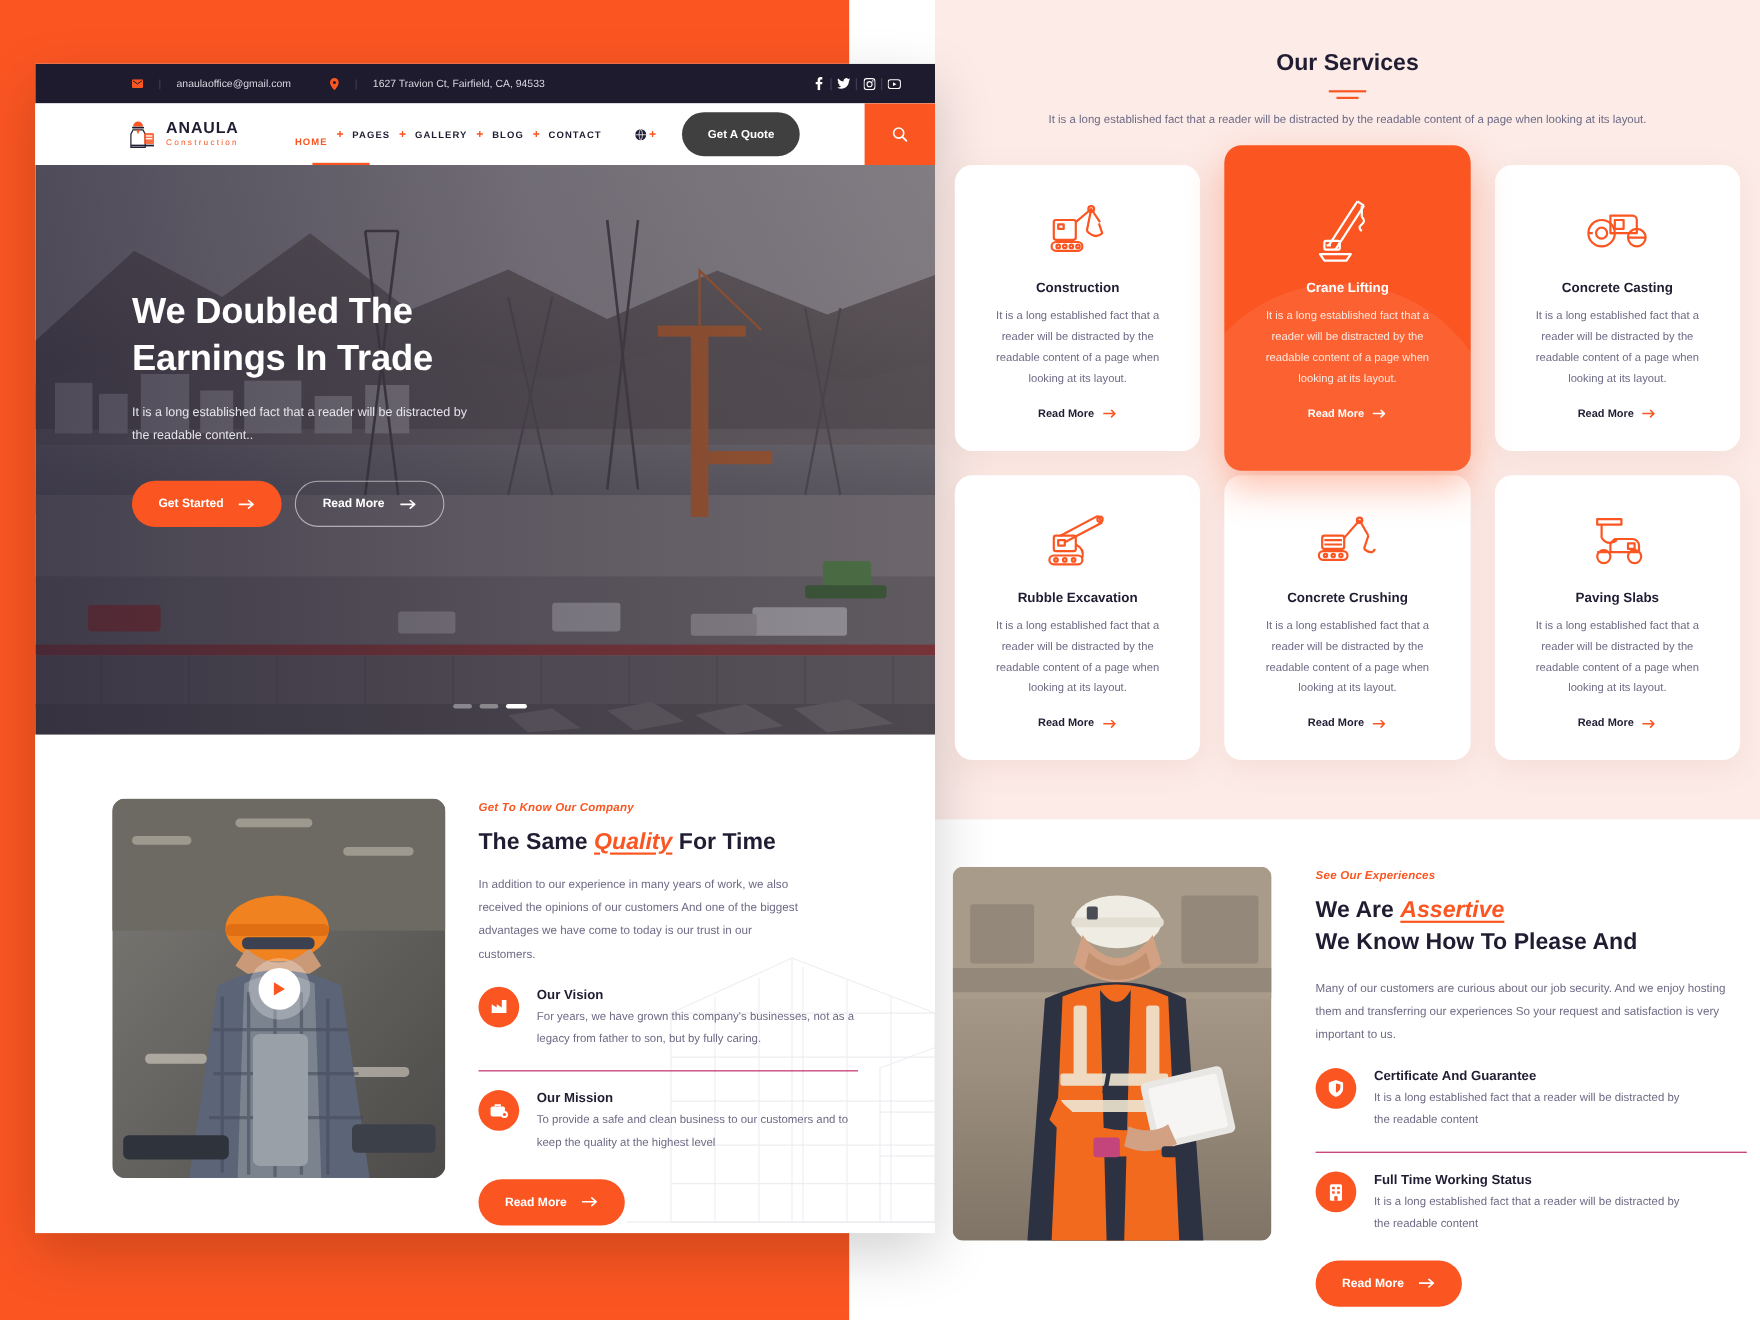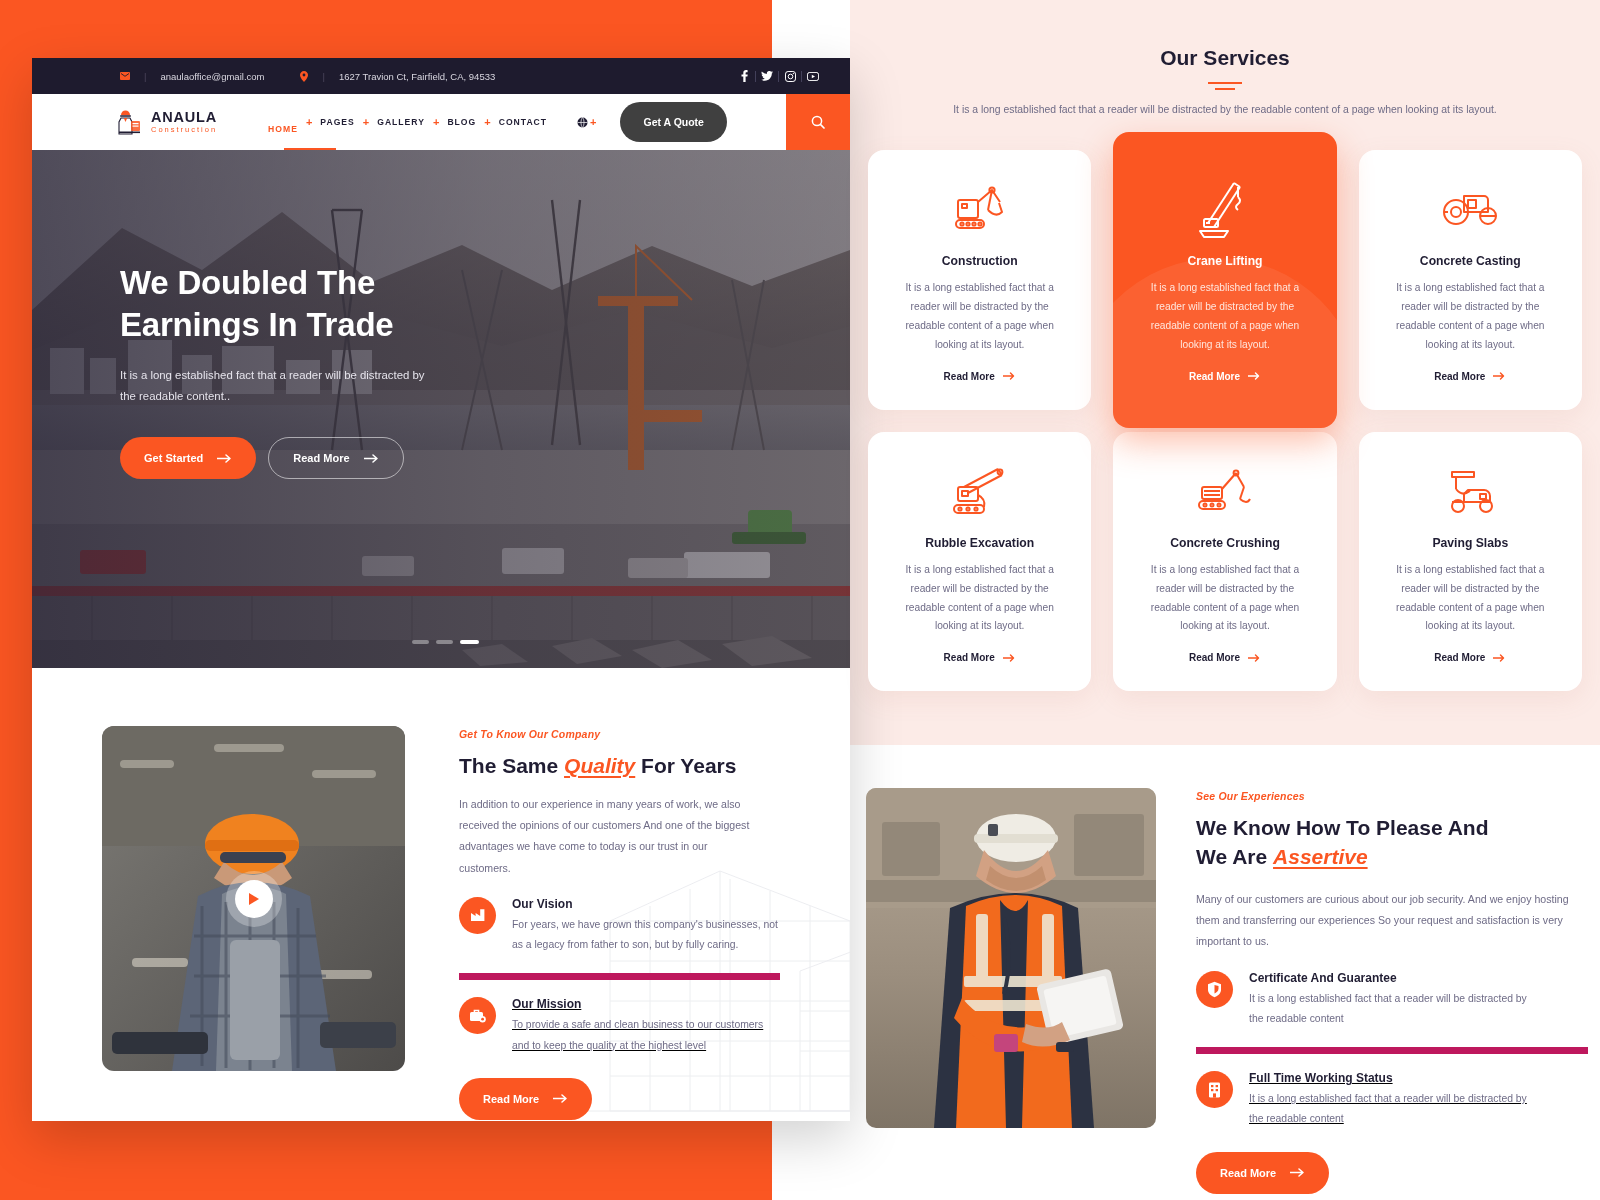--- a/index.html
+++ b/index.html
@@ -93,27 +93,27 @@
   .about { position: relative; padding: 58px 0 0 0; height: 453px; background: #fff; overflow: hidden; }
   .blueprint { position: absolute; right: -40px; bottom: -20px; opacity: .16; }
   .about-inner { display: flex; gap: 30px; padding: 0 70px; position: relative; z-index: 2; }
   .about-media { position: relative; width: 303px; height: 345px; border-radius: 12px; overflow: hidden; flex: none; }
   .play {
     position: absolute; left: 50%; top: 50%; transform: translate(-50%,-50%);
     width: 38px; height: 38px; border-radius: 50%; background: #fff; display: flex;
     align-items: center; justify-content: center; cursor: pointer;
     box-shadow: 0 0 0 9px rgba(255,255,255,.28);
   }
-  .about-body { flex: 1; padding-top: 2px; margin-left: 24px; }
+  .about-body { flex: 1; padding-top: 2px; }
   .eyebrow { color: #fb5622; font-size: 10.5px; font-weight: 700; font-style: italic; letter-spacing: .2px; }
   .sec-title { font-size: 21px; font-weight: 700; color: #201d33; line-height: 1.38; margin-top: 12px; }
   .hl { color: #fb5622; font-style: italic; text-decoration: underline; text-underline-offset: 3px; }
   .sec-desc { color: #6e6b86; font-size: 10.6px; line-height: 2.0; margin-top: 13px; max-width: 300px; }
   .feat { display: flex; gap: 16px; margin-top: 18px; }
-  .feat + .feat { border-top: 7px solid #be185d; padding-top: 17px; text-decoration: underline; }
+  .feat + .feat { border-top: 1px solid #be185d; padding-top: 17px; }
   .feat-ico { width: 37px; height: 37px; border-radius: 50%; background: #fb5622; display: flex; align-items: center; justify-content: center; flex: none; }
   .feat-title { font-size: 12px; font-weight: 700; color: #201d33; }
   .feat-desc { color: #6e6b86; font-size: 10.4px; line-height: 1.95; margin-top: 4px; max-width: 295px; }
   .about-btn { margin-top: 22px; margin-left: 0; }
 
   
   .services { position: absolute; left: 850px; top: 0; width: 750px; padding: 46px 16px 0; }
   .svc-head { text-align: center; }
   .svc-title { font-size: 21px; font-weight: 700; color: #201d33; }
   .svc-rule { width: 34px; height: 0; margin: 12px auto 0; border-top: 2px solid #fb5622; position: relative; }
@@ -444,21 +444,21 @@
                 <path d="M2 1 L12 7 L2 13z" fill="#fb5622"></path>
               </svg>
           </span>
         </div>
       </div>
 
       <div class="about-body">
         <div class="eyebrow">Get To Know Our Company</div>
         <div class="sec-title">
           <div>
-            <span>The Same </span><span class="hl">Quality</span><span> For Years</span>
+            <span>The Same </span><span class="hl">Quality</span><span> For Time</span>
           </div>
         </div>
         <div class="sec-desc">In addition to our experience in many years of work, we also received the opinions of our customers And one of the biggest advantages we have come to today is our trust in our customers.</div>
 
         <div class="feat">
           <span class="feat-ico">
             <svg width="16" height="14" viewBox="0 0 16 14">
                 <path d="M1 13V5l4.6 3V5l4.6 3V1.2h4.2V13z" fill="#fff"></path>
               </svg>
           </span>
@@ -712,24 +712,24 @@
       <path d="M138 130 q10 40 0 76" stroke="#2c3242" stroke-width="4" fill="none"></path>
       <rect x="128" y="246" width="24" height="18" rx="3" fill="#c4457c"></rect>
 
       <rect x="190" y="254" width="18" height="10" rx="3" fill="#2c3242"></rect>
     </svg>
   </div>
 
   <div class="exp-body">
     <div class="eyebrow">See Our Experiences</div>
     <div class="sec-title">
-      <div>We Know How To Please And</div>
       <div>
         <span>We Are </span><span class="hl">Assertive</span>
       </div>
+      <div>We Know How To Please And</div>
     </div>
     <div class="exp-desc">Many of our customers are curious about our job security. And we enjoy hosting them and transferring our experiences So your request and satisfaction is very important to us.</div>
 
     <div class="feat">
       <span class="feat-ico">
         <svg width="15" height="17" viewBox="0 0 15 17">
             <path d="M7.5 0.8 L14 3.2 v5.6 c0 4.2 -4 6.6 -6.5 7.4 C5 15.4 1 13 1 8.8 V3.2z" fill="#fff"></path>
             <path d="M7.5 4 v8.4 c1.6 -.6 4 -2.2 4 -4.6 V5z" fill="#fb5622"></path>
           </svg>
       </span>

